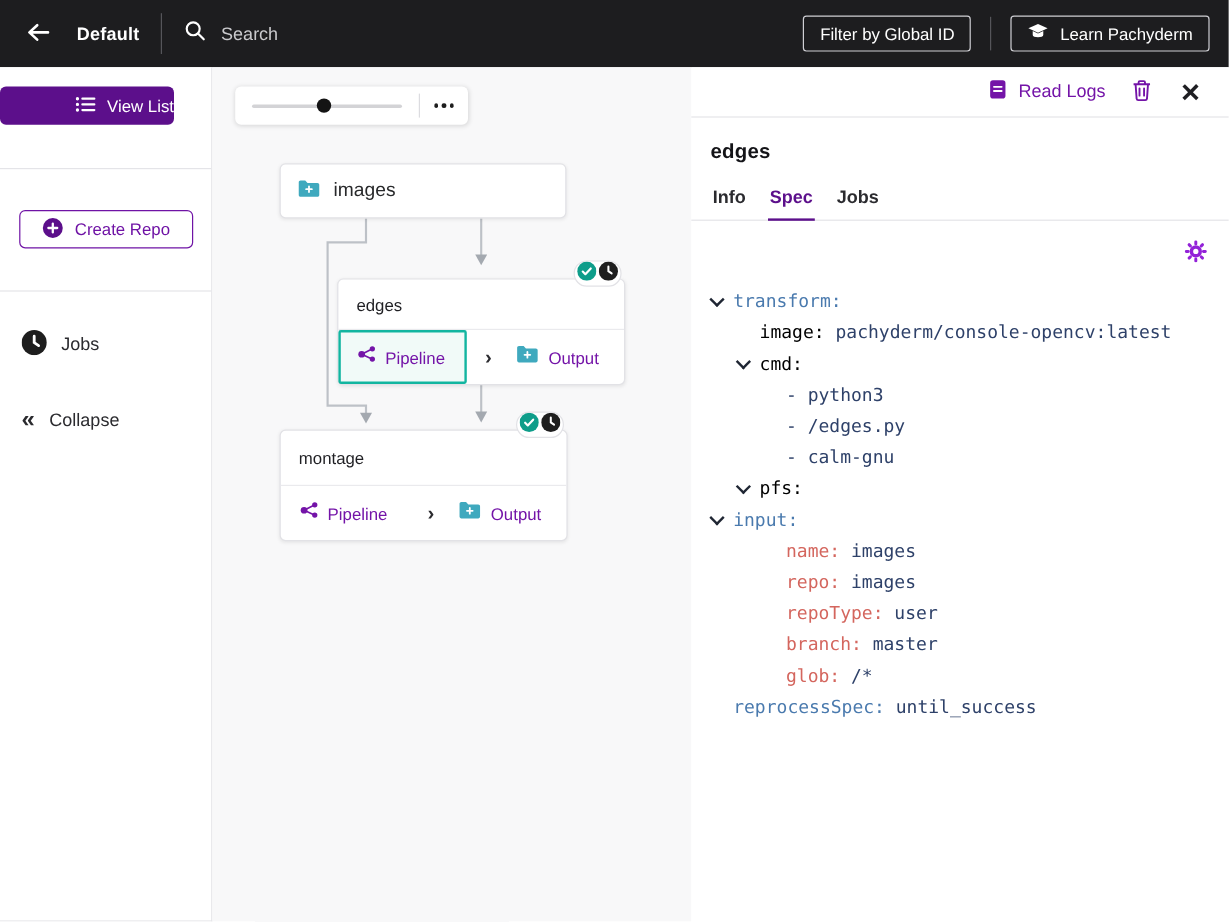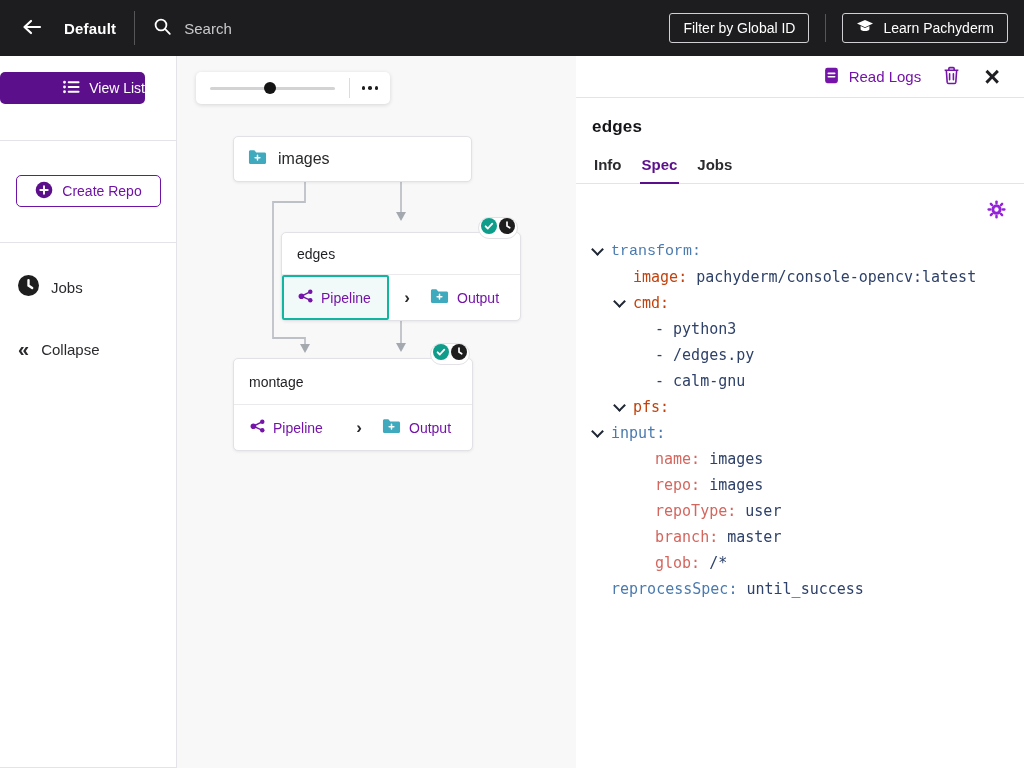--- a/index.html
+++ b/index.html
@@ -82,21 +82,21 @@
 
   .spec-area { position:relative; padding:14px 16px 0; }
   .gear-btn { position:absolute; right:18px; top:16px; background:none; border:none; cursor:pointer; }
   .spec-code { margin-top:40px; }
   .code-line { display:flex; align-items:center; height:26px; white-space:pre;
                font-family:"DejaVu Sans Mono", monospace; font-size:15px; color:#2E4169; }
   .chev { width:19px; flex:none; position:relative; align-self:center; }
   .chev::before { content:''; display:block; width:7px; height:7px; margin:-4px 0 0 1px;
                   border-right:2.2px solid #1F2633; border-bottom:2.2px solid #1F2633; transform:rotate(45deg); }
   .chev.hidden::before { display:none; }
-  .k0 { color:#4A7AAE; } .k1 { color:#c2410c; } .k2 { color:#D4665E; }
+  .k0 { color:#4A7AAE; } .k1 { color:#000000; } .k2 { color:#D4665E; }
   .dash, .val { color:#2E4169; }
 </style>
 </head>
 <body>
 
 <header class="topbar">
   <button class="back-btn">
     <span>
       <svg width="20" height="16" viewBox="0 0 20 16" fill="none" stroke="#fff" stroke-width="2.2" stroke-linecap="round" stroke-linejoin="round">
           <path d="M9 2L2.5 8l6.5 6M3 8h15"></path>
@@ -332,21 +332,21 @@
                 <rect x="8.7" y="0.4" width="2.6" height="4.2" rx="1.2" transform="rotate(225 10 10)"></rect>
                 <rect x="8.7" y="0.4" width="2.6" height="4.2" rx="1.2" transform="rotate(270 10 10)"></rect>
                 <rect x="8.7" y="0.4" width="2.6" height="4.2" rx="1.2" transform="rotate(315 10 10)"></rect>
               </g>
             </g>
             <circle cx="10" cy="10" r="2.3" fill="#fff"></circle>
           </svg>
         </span>
       </button>
       <div class="spec-code">
-          <div class="code-line" style="padding-left: 0px; font-family: Liberation Mono, monospace;"><span class="chev"></span><span class="key k0">transform:</span></div>
+          <div class="code-line" style="padding-left: 0px;"><span class="chev"></span><span class="key k0">transform:</span></div>
           <div class="code-line" style="padding-left: 22px;"><span class="chev hidden"></span><span class="key k1">image:</span><span class="val"> pachyderm/console-opencv:latest</span></div>
           <div class="code-line" style="padding-left: 22px;"><span class="chev"></span><span class="key k1">cmd:</span></div>
           <div class="code-line" style="padding-left: 44px;"><span class="chev hidden"></span><span class="dash">- </span><span class="val">python3</span></div>
           <div class="code-line" style="padding-left: 44px;"><span class="chev hidden"></span><span class="dash">- </span><span class="val">/edges.py</span></div>
           <div class="code-line" style="padding-left: 44px;"><span class="chev hidden"></span><span class="dash">- </span><span class="val">calm-gnu</span></div>
           <div class="code-line" style="padding-left: 22px;"><span class="chev"></span><span class="key k1">pfs:</span></div>
           <div class="code-line" style="padding-left: 0px;"><span class="chev"></span><span class="key k0">input:</span></div>
           <div class="code-line" style="padding-left: 44px;"><span class="chev hidden"></span><span class="key k2">name:</span><span class="val"> images</span></div>
           <div class="code-line" style="padding-left: 44px;"><span class="chev hidden"></span><span class="key k2">repo:</span><span class="val"> images</span></div>
           <div class="code-line" style="padding-left: 44px;"><span class="chev hidden"></span><span class="key k2">repoType:</span><span class="val"> user</span></div>

